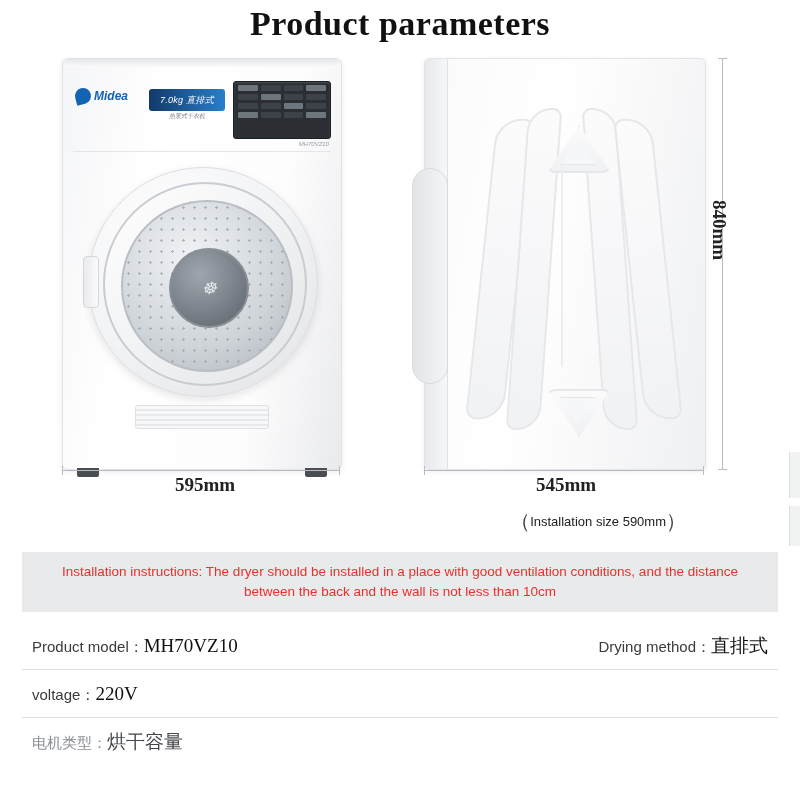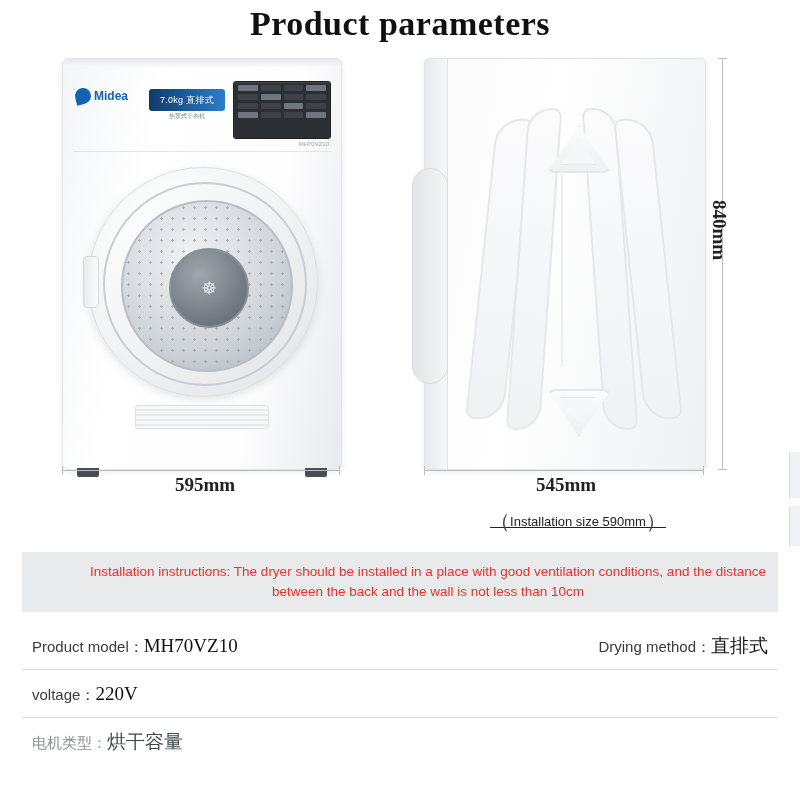--- a/index.html
+++ b/index.html
@@ -33,20 +33,21 @@
     line-height: 1.15;
     letter-spacing: 0.5px;
   }
   
   .product-area {
     position: absolute;
     left: 0;
     top: 48px;
     width: 716px;
     height: 460px;
+    font-style: italic;
   }
 
   
   .dryer-front {
     position: absolute;
     left: 62px;
     top: 10px;
     width: 278px;
     height: 410px;
     background: linear-gradient(100deg, #f4f5f7 0%, #ffffff 30%, #fdfdfe 70%, #e9eaec 100%);
@@ -343,43 +344,42 @@
   }
   .dim-label.vertical {
     writing-mode: vertical-rl;
     text-orientation: mixed;
   }
   .install-note {
     position: absolute;
     left: 470px;
     top: 508px;
     width: 216px;
-    text-align: center;
+    text-align: right;
     font-size: 13px;
     color: #222;
     font-family: "Liberation Sans", sans-serif;
-    text-decoration: underline;
   }
   .install-note .paren {
     font-size: 20px;
     color: #444;
     vertical-align: -2px;
   }
 
   
   .warning-bar {
     position: absolute;
     left: 22px;
     top: 552px;
     width: 756px;
     height: 60px;
     background: #e9eaec;
     display: flex;
     align-items: center;
-    justify-content: flex-end;
+    justify-content: center;
   }
   .warning-text {
     color: #e8312a;
     font-size: 13.5px;
     line-height: 1.45;
     text-align: center;
     width: 700px;
     font-family: "Liberation Sans", sans-serif;
   }
 

